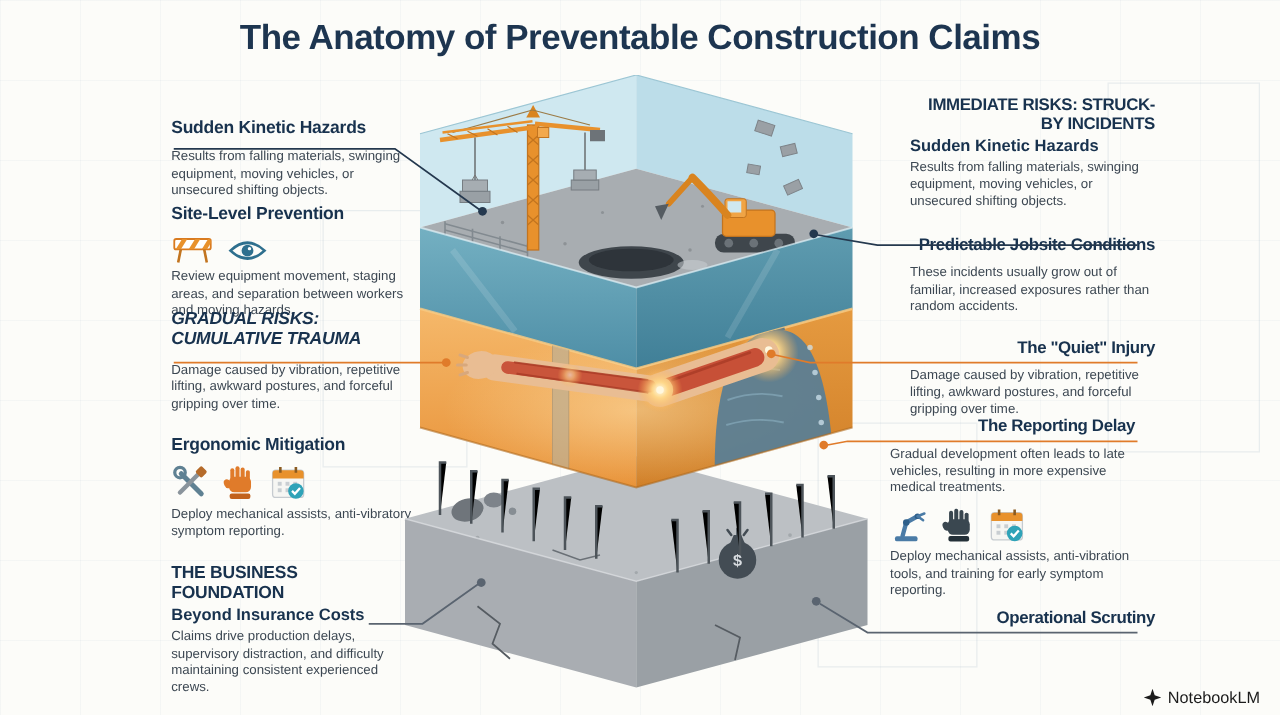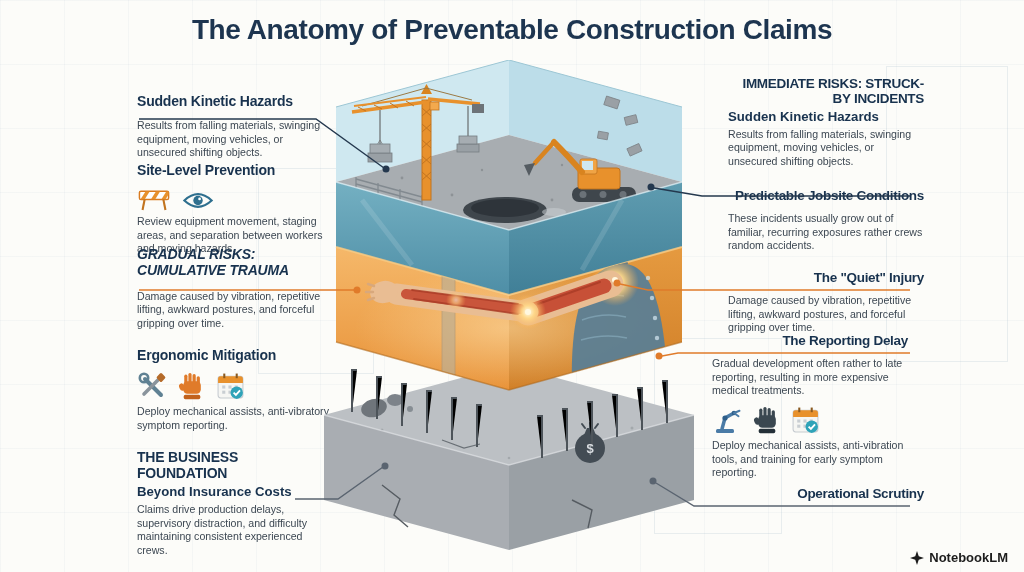--- a/index.html
+++ b/index.html
@@ -22,21 +22,21 @@
   .h { font-size:14px; font-weight:bold; color:#18324e; line-height:1.14; letter-spacing:-0.2px; }
   .h.r { font-size:13.5px; letter-spacing:-0.3px;text-align:right; }
   .sub { font-size:13.2px; font-weight:bold; color:#18324e; line-height:1.15; margin-top:2px; }
   .body { font-size:10.6px; color:#3c4752; line-height:1.28; margin-top:4px; }
   .mb12 { margin-bottom:9px; } .mb14 { margin-bottom:11px;font-style:italic; }
   .icons-row { display:flex; gap:11px; align-items:flex-end; margin:7px 0 2px 0; }
   .icons-row svg { display:block; }
   .illus { position:absolute; left:322px; top:60px; width:378px; height:505px; }
   svg.overlay { position:absolute; left:0; top:0; width:1024px; height:572px; pointer-events:none; }
   .brand { position:absolute; right:16px; bottom:7px; display:flex; align-items:center; gap:5px;
-           font-size:13px; font-weight:bold; color:#1c1c1c; }
+           font-size:13px; font-weight:normal; color:#1c1c1c; }
 </style>
 </head>
 <body>
 
 <div class="canvas">
 
   <h1 class="title">The Anatomy of Preventable Construction Claims</h1>
 
   <div class="sketch" style="left:258px;top:168px;width:116px;height:206px"></div>
   <div class="sketch" style="left:886px;top:66px;width:122px;height:296px"></div>
@@ -125,31 +125,31 @@
   </section>
 
   <section class="block" style="left:728px;top:76px;width:196px">
     <h2 class="h r">IMMEDIATE RISKS: STRUCK-BY INCIDENTS</h2>
     <h3 class="sub">Sudden Kinetic Hazards</h3>
     <p class="body">Results from falling materials, swinging equipment, moving vehicles, or unsecured shifting objects.</p>
   </section>
 
   <section class="block" style="left:728px;top:188px;width:196px">
     <h2 class="h r mb12">Predictable Jobsite Conditions</h2>
-    <p class="body">These incidents usually grow out of familiar, recurring exposures rather crews random accidents.</p>
+    <p class="body">These incidents usually grow out of familiar, increased exposures rather than random accidents.</p>
   </section>
 
   <section class="block" style="left:728px;top:270px;width:196px">
     <h2 class="h r mb12">The "Quiet" Injury</h2>
     <p class="body">Damage caused by vibration, repetitive lifting, awkward postures, and forceful gripping over time.</p>
   </section>
 
   <section class="block" style="left:712px;top:333px;width:196px">
     <h2 class="h r mb12">The Reporting Delay</h2>
-    <p class="body">Gradual development often rather to late reporting, resulting in more expensive medical treatments.</p>
+    <p class="body">Gradual development often leads to late vehicles, resulting in more expensive medical treatments.</p>
     <div class="icons-row">
       <svg width="30" height="30" viewBox="0 0 30 30">
         <rect x="4" y="24" width="18" height="4" rx="1.5" fill="#4a7ba6"></rect>
         <path d="M10,24 L13,13 L22,8" stroke="#4a7ba6" stroke-width="3.5" fill="none" stroke-linecap="round"></path>
         <circle cx="13" cy="13" r="2.6" fill="#2e5f8a"></circle>
         <circle cx="22" cy="8" r="2.3" fill="#2e5f8a"></circle>
         <path d="M22,8 l5.5,-2.2 M22,8 l4.5,3.2" stroke="#4a7ba6" stroke-width="2" stroke-linecap="round" fill="none"></path>
       </svg>
       <svg width="27" height="29" viewBox="0 0 26 28">
         <g fill="#3a4750">

